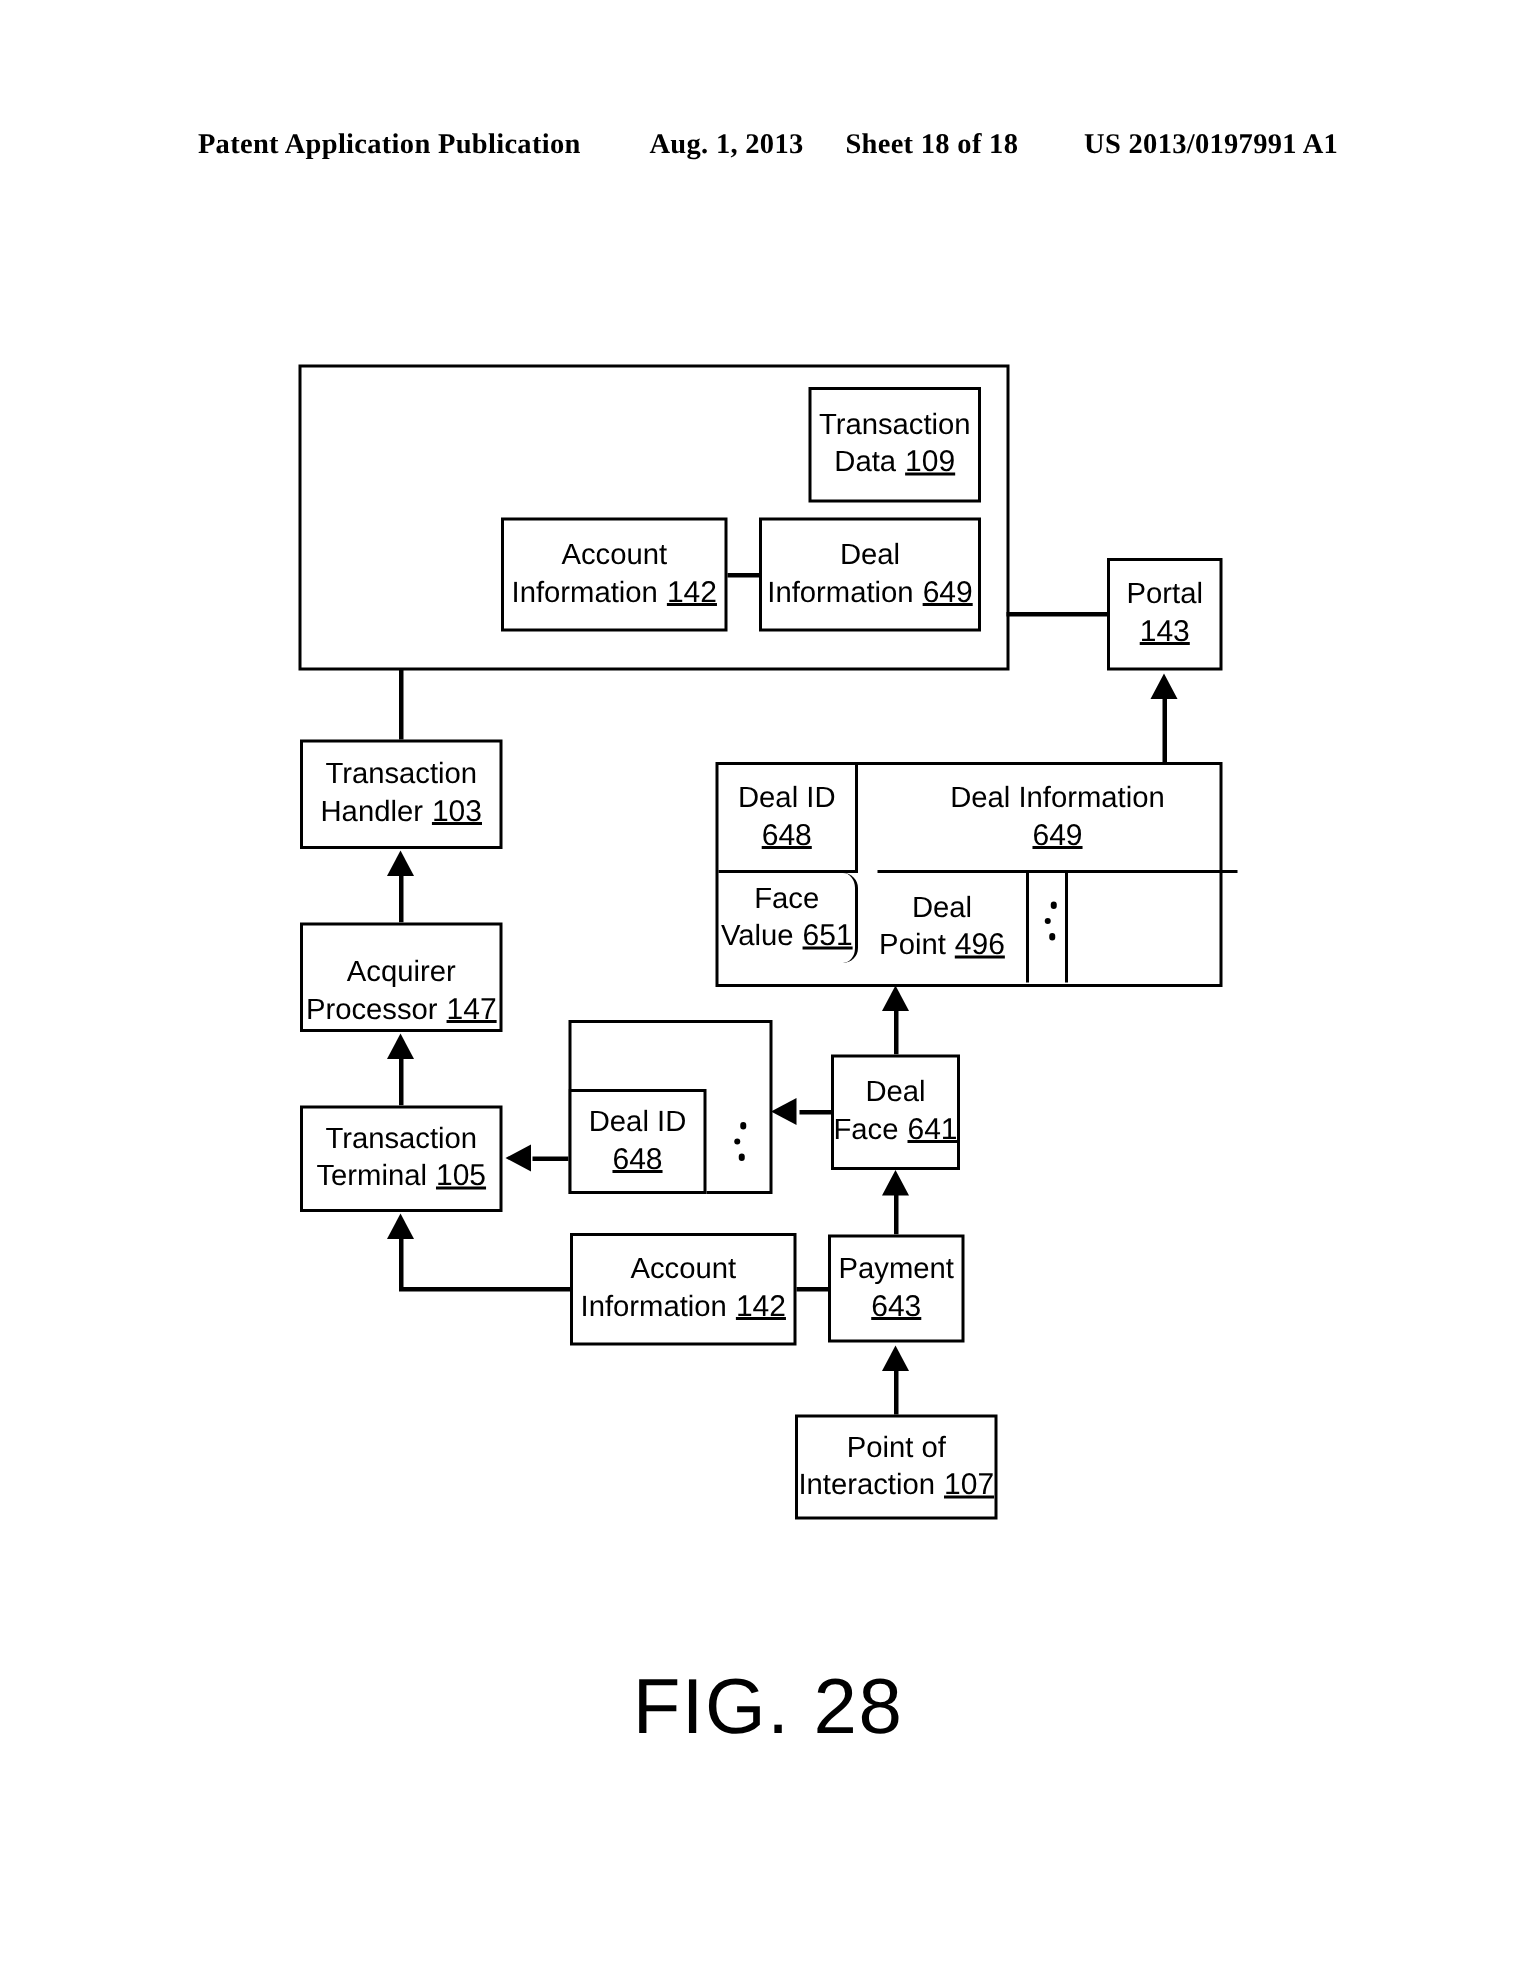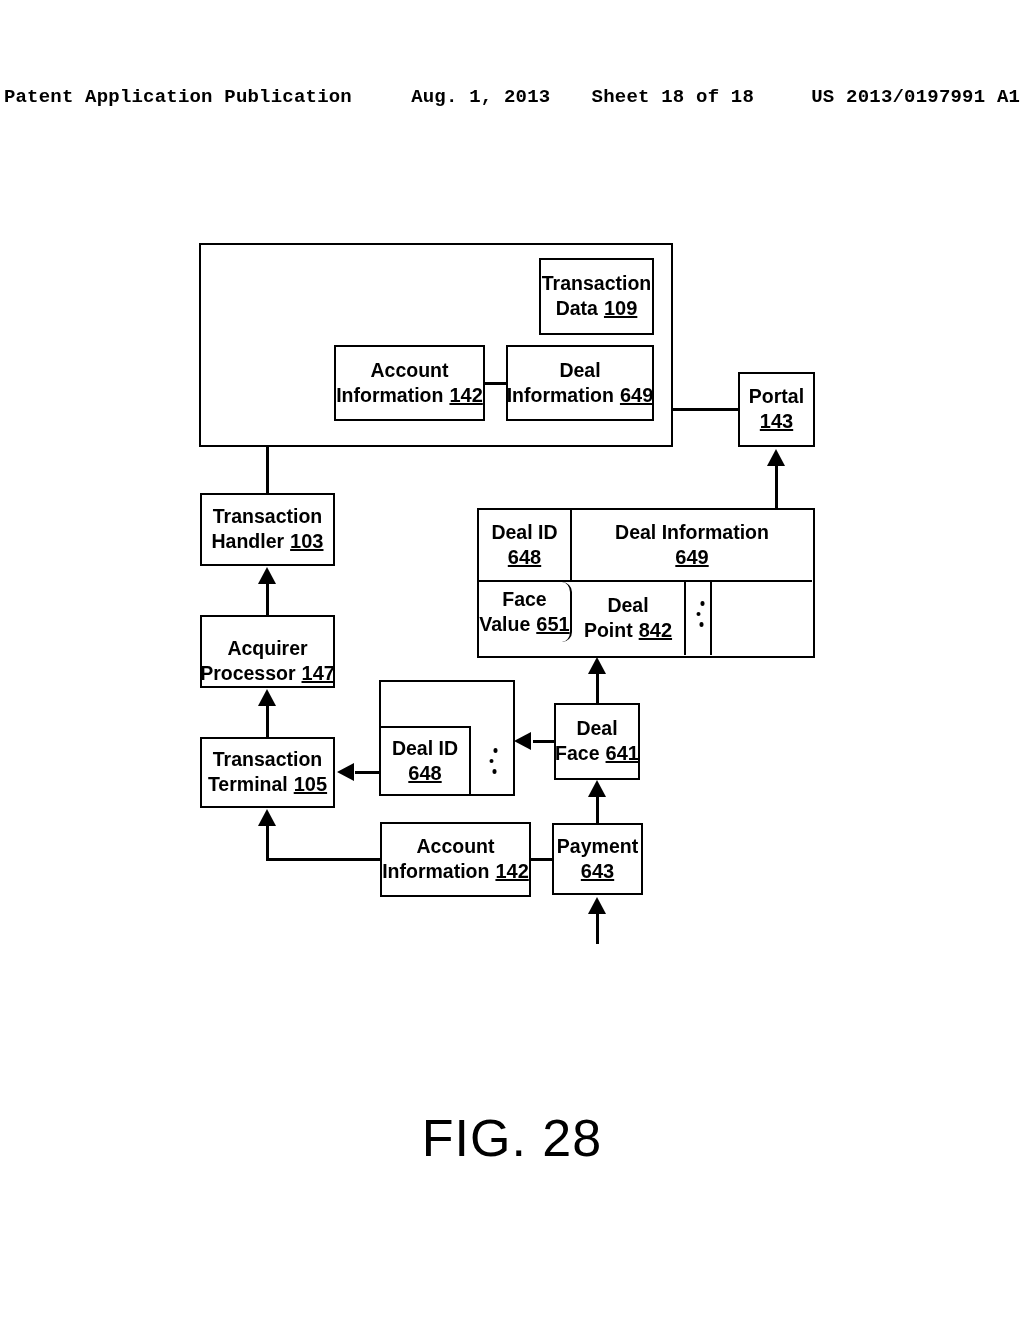--- a/index.html
+++ b/index.html
@@ -16,39 +16,38 @@
     overflow: hidden;
   }
 
   
   #page-header {
     position: absolute;
     left: 0;
     top: 86px;
     width: 1024px;
     text-align: center;
-    font-family: Liberation Mono, monospace;
+    font-family: Liberation Serif, serif;
     font-weight: bold;
     font-size: 19px;
     letter-spacing: 0.2px;
     white-space: nowrap;
   }
   #page-header span { display: inline-block; vertical-align: baseline; }
   .hdr-gap-1 { width: 36px; }
   .hdr-gap-2 { width: 18px; }
   .hdr-gap-3 { width: 34px; }
 
   
   #diagram {
     position: absolute;
     left: 0;
     top: 0;
     width: 1024px;
     height: 1320px;
-    font-weight: bold;
   }
 
   
   .box {
     position: absolute;
     border: 2.5px solid #000;
     background: #fff;
     box-sizing: border-box;
     display: flex;
     flex-direction: column;
@@ -240,32 +239,32 @@
 
   <div class="ln ln-v" style="left:266px; top:705px; width:2.5px; height:32px;"></div>
   <div class="arrow arrow-up" style="left:258px; top:689px;"></div>
 
   <div class="tbl" style="left:477px; top:508px; width:338px; height:150px;">
 
     <div class="tbl-cell bdr-r bdr-b" style="left:0; top:0; width:93px; height:72px;">
       <span class="line-row">Deal ID</span>
       <span class="line-row"><span class="ref solo">648</span></span>
     </div>
-    <div class="tbl-cell bdr-b" style="left:93px; top:0; width:240px; height:72px;">
+    <div class="tbl-cell bdr-b" style="left:106px; top:0; width:240px; height:72px;">
       <span class="line-row">Deal Information</span>
       <span class="line-row"><span class="ref solo">649</span></span>
     </div>
 
     <div class="tbl-cell bdr-r" style="left:0; top:72px; width:93px; height:60px;border-radius:10px;">
       <span class="line-row">Face</span>
       <span class="line-row"><span>Value</span><span class="ref">651</span></span>
     </div>
     <div class="tbl-cell bdr-r" style="left:93px; top:72px; width:114px; height:73px;">
       <span class="line-row">Deal</span>
-      <span class="line-row"><span>Point</span><span class="ref">842</span></span>
+      <span class="line-row"><span>Point</span><span class="ref">496</span></span>
     </div>
     <div class="tbl-cell bdr-r" style="left:207px; top:72px; width:26px; height:73px;"></div>
   </div>
 
   <div class="vdots" style="left:687px; top:598px; width:26px; height:32px;">
     <i class="off1"></i>
     <i class="off2"></i>
     <i class="off3"></i>
   </div>
 
@@ -309,19 +308,23 @@
     <span class="line-row">Payment</span>
     <span class="line-row"><span class="ref solo">643</span></span>
   </div>
 
   <div class="ln ln-h" style="left:530px; top:858px; width:24px;"></div>
 
   <div class="ln ln-h" style="left:266px; top:858px; width:116px;"></div>
   <div class="ln ln-v" style="left:266px; top:826px; width:2.5px; height:34px;"></div>
   <div class="arrow arrow-up" style="left:258px; top:809px;"></div>
 
+  <div class="box" style="left:530px; top:943px; width:135px; height:70px;">
+    <span class="line-row">Point of</span>
+    <span class="line-row"><span>Interaction</span><span class="ref">107</span></span>
+  </div>
 
   <div class="ln ln-v" style="left:596px; top:913px; width:2.5px; height:31px;"></div>
   <div class="arrow arrow-up" style="left:588px; top:897px;"></div>
 
 </div>
 
 <div id="fig-caption">FIG. 28</div>
 
 </body></html>

